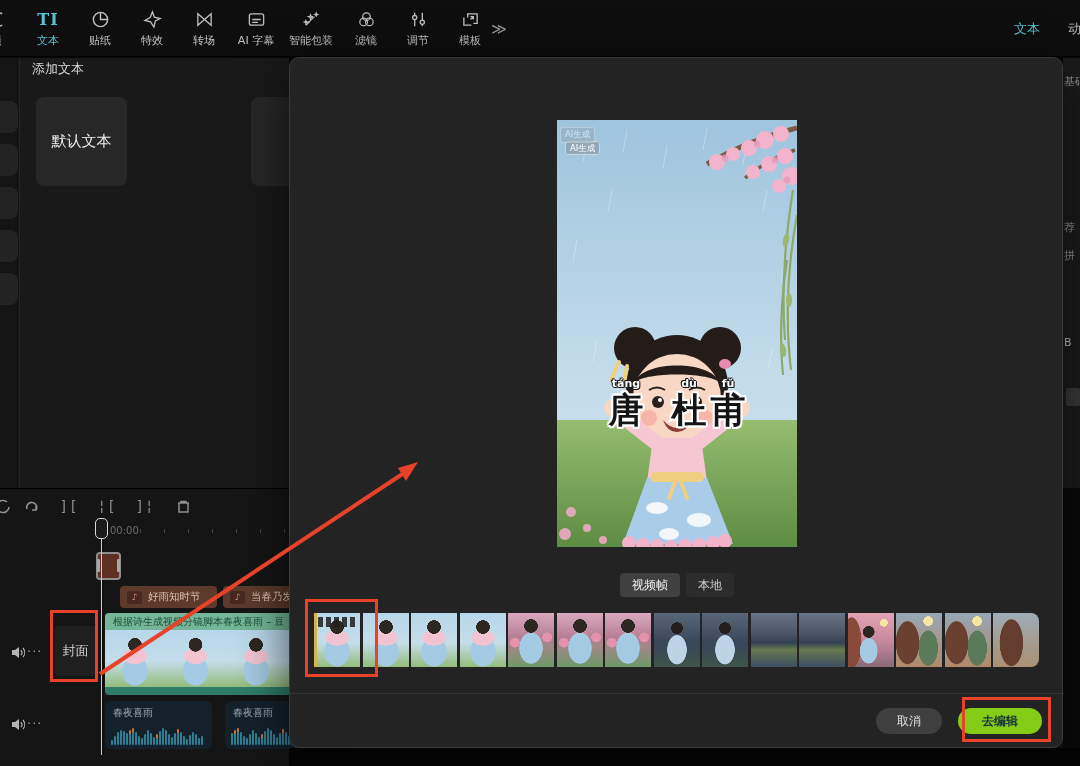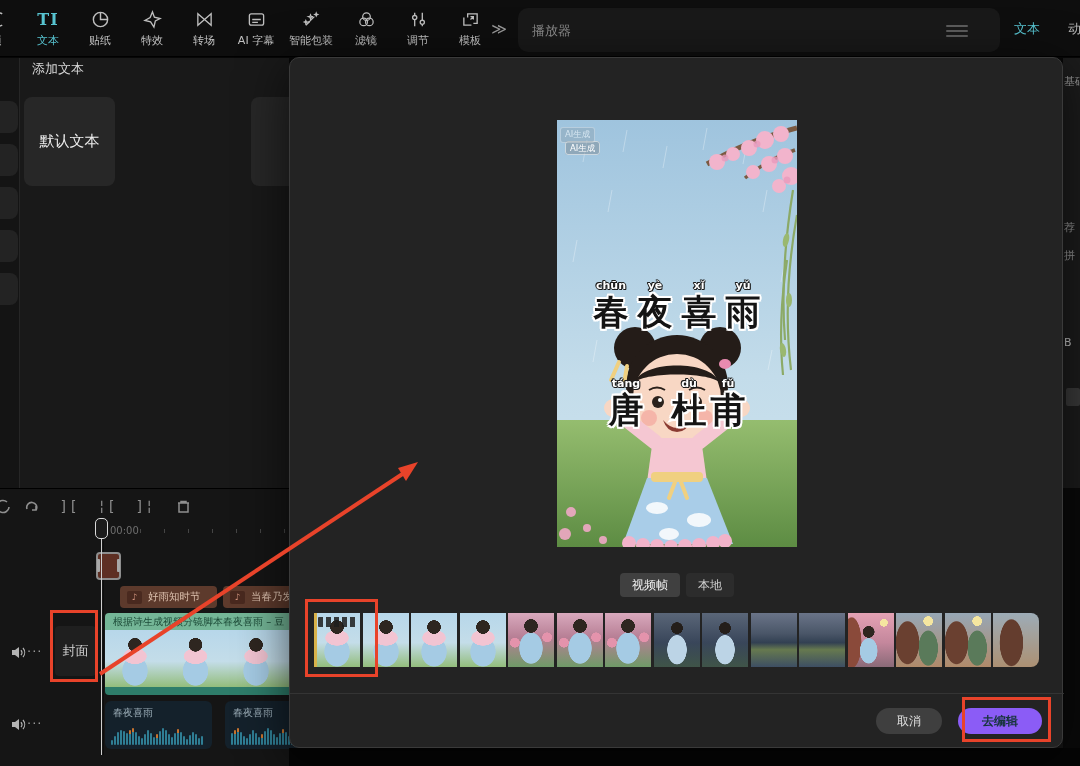--- a/index.html
+++ b/index.html
@@ -103,21 +103,21 @@
   .filmstrip{position:absolute;left:24px;top:555px;width:727px;height:54px;display:flex;gap:2.5px;}
   .thumb{width:46px;height:54px;position:relative;cursor:pointer;flex:none;}
   .thumb.sel{box-shadow:inset 3px 0 0 #d8b24a;}
   .thumb .mini-title{position:absolute;left:4px;top:4px;right:4px;height:10px;
       background:repeating-linear-gradient(90deg,#1d1d1d 0 5px,transparent 5px 8px);opacity:.85;border-radius:1px;}
   .thumb.last{border-radius:0 8px 8px 0;opacity:.92;}
   .dlg-divider{position:absolute;left:0;top:635px;width:774px;height:1px;background:#343434;}
   .dlg-footer{position:absolute;right:20px;top:650px;display:flex;gap:16px;}
   .btn{height:26px;border-radius:13px;font-size:12px;display:flex;align-items:center;justify-content:center;cursor:pointer;}
   .btn-cancel{width:66px;background:#3f3f3f;color:#e0e0e0;}
-  .btn-confirm{width:84px;background:#8b5cf6;color:#16343a;font-weight:bold;}
+  .btn-confirm{width:84px;background:#84cc16;color:#16343a;font-weight:bold;}
 
   
   .sc-girl-title,.sc-girl-sky{background:
      radial-gradient(circle 7px at 50% 26%,#2e2620 95%,transparent),
      radial-gradient(ellipse 12px 8px at 50% 46%,#f2c4d2 95%,transparent),
      radial-gradient(ellipse 13px 15px at 50% 72%,#a5cbe4 95%,transparent),
      linear-gradient(180deg,#b7d7ea 0%,#c4dde9 55%,#93bd7c 100%);}
   .sc-girl-garden{background:
      radial-gradient(circle 7px at 50% 24%,#2e2620 95%,transparent),
      radial-gradient(ellipse 12px 16px at 50% 65%,#a5cbe4 95%,transparent),
@@ -237,44 +237,36 @@
           <span class="ic">
             <svg viewBox="0 0 20 20">
               <path d="M3 8v8h8M7 8V4h10v10h-4" fill="none" stroke="#bfbfbf" stroke-width="1.4"></path>
               <path d="M13 7l-3 3M13 10V7h-3" stroke="#bfbfbf" stroke-width="1.4" fill="none"></path>
             </svg>
           </span>
           <span class="lbl">模板</span>
         </div>
       </div>
     <div class="tb-expand" style="position: absolute; left: 484px; top: 0px;">≫</div>
-    <div class="player-panel">
-      <div class="player-title">播放器</div>
-      <div class="hamburger">
-          <div></div>
-          <div></div>
-          <div style="margin:0"></div>
-        </div>
-    </div>
     <div class="right-tabs">
         <span class="rtab active">文本</span>
         <span class="rtab">动画</span>
       </div>
   </div>
 
   <div class="left-panel">
     <div class="left-strip">
         <div class="strip-pill" style="top: 43px;"></div>
         <div class="strip-pill" style="top: 86px;"></div>
         <div class="strip-pill" style="top: 129px;"></div>
         <div class="strip-pill" style="top: 172px;"></div>
         <div class="strip-pill" style="top: 215px;"></div>
       </div>
     <div class="add-text-h">添加文本</div>
-    <div class="card" style="left:24px">
+    <div class="card" style="left:36px">
       <div class="clabel">默认文本</div>
     </div>
     <div class="card" style="left:251px;width:100px">
       <div class="cic">
         <svg viewBox="0 0 26 26">
             <path d="M6 3h10l4 4v16H6z" fill="none" stroke="#8a8a8a" stroke-width="1.6"></path>
           </svg>
       </div>
       <div class="clabel small">导入</div>
     </div>
@@ -553,38 +545,20 @@
               <circle cx="168" cy="421" r="7"></circle>
             </g>
           <rect x="94" y="352" width="52" height="10" rx="4" fill="#f0d080"></rect>
           <path d="M118 362l-6 16M124 362l6 16" stroke="#f0d080" stroke-width="4" stroke-linecap="round"></path>
         </g>
       </svg>
       <div class="wm">
         <span class="tag back">AI生成</span>
         <span class="tag">AI生成</span>
       </div>
-      <div class="poem-row row1" id="poem-row1">
-          <div class="pchar">
-            <span class="py">chūn</span>
-            <span class="ch">春</span>
-          </div>
-          <div class="pchar">
-            <span class="py">yè</span>
-            <span class="ch">夜</span>
-          </div>
-          <div class="pchar">
-            <span class="py">xǐ</span>
-            <span class="ch">喜</span>
-          </div>
-          <div class="pchar">
-            <span class="py">yǔ</span>
-            <span class="ch">雨</span>
-          </div>
-        </div>
       <div class="poem-row row2" id="poem-row2">
           <div class="pchar">
             <span class="py">táng</span>
             <span class="ch">唐</span>
           </div>
           <div class="pchar" style="margin-left: 28px;">
             <span class="py">dù</span>
             <span class="ch">杜</span>
           </div>
           <div class="pchar" style="margin-left: 4px;">

